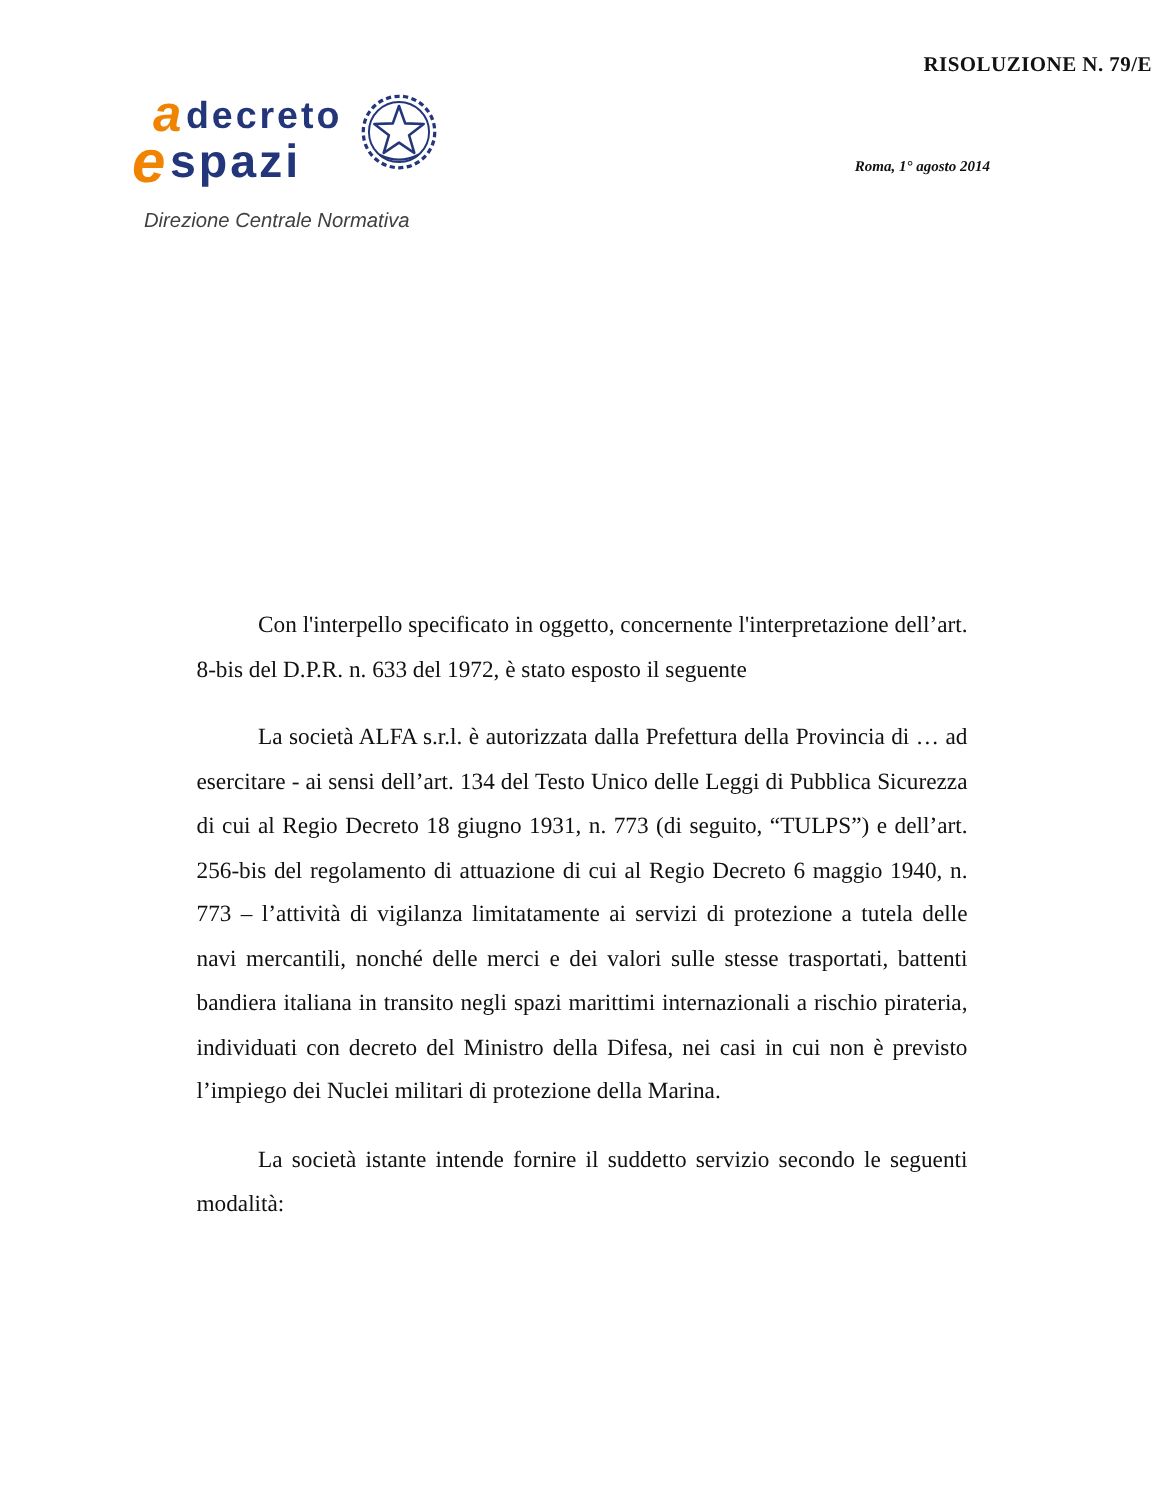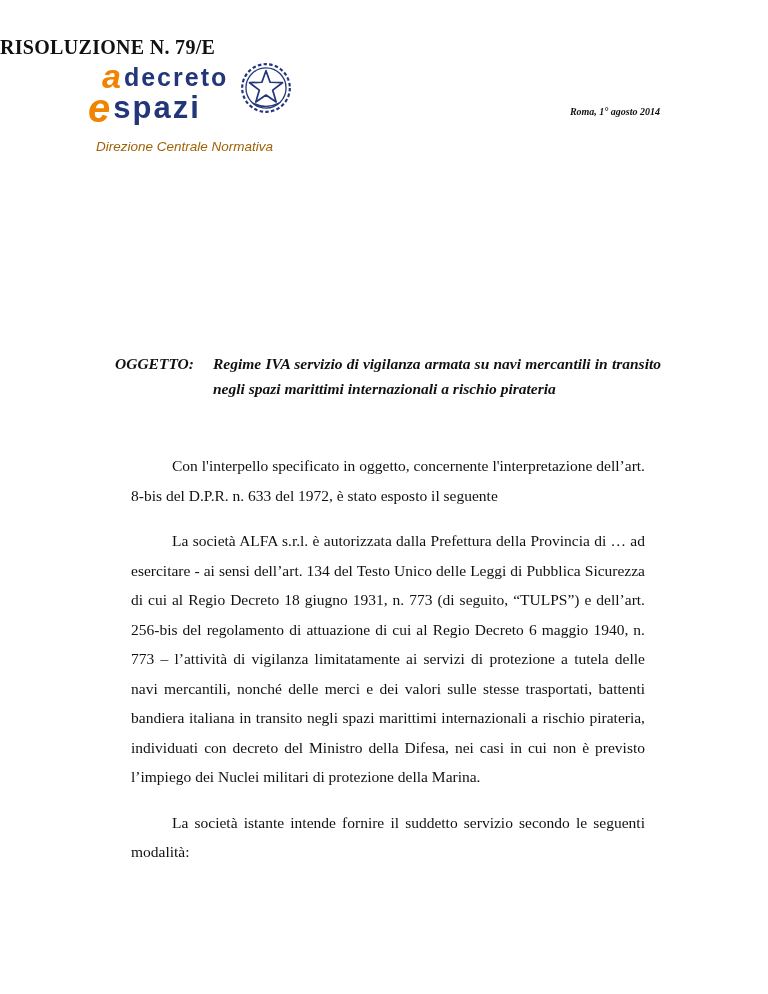--- a/index.html
+++ b/index.html
@@ -8,23 +8,23 @@
     width: 768px;
     height: 994px;
     background: #ffffff;
     font-family: "Liberation Serif", serif;
     color: #111111;
     overflow: hidden;
   }
   .doc-title {
     position: absolute;
     top: 36px; left: 0; right: 0;
-    text-align: left;
+    text-align: right;
     font-weight: bold;
-    font-size: 20px;
+    font-size: 14px;
     letter-spacing: 0.3px;
   }
   
   .logo-block {
     position: absolute;
     top: 64px; left: 88px;
     display: flex;
     align-items: flex-start;
   }
   .logo-words {
@@ -49,21 +49,21 @@
   .emblem {
     margin-left: 12px;
     margin-top: -2px;
   }
   .department {
     position: absolute;
     top: 139px; left: 96px;
     font-family: "Liberation Sans", sans-serif;
     font-style: italic;
     font-size: 13.5px;
-    color: #a16207;
+    color: #404040;
   }
   .date-line {
     position: absolute;
     top: 106px; right: 108px;
     font-weight: bold;
     font-style: italic;
     font-size: 10px;
   }
   
   .content {
@@ -124,24 +124,20 @@
       </svg>
     </span>
   </div>
 
   <div class="department">Direzione Centrale Normativa</div>
 
   <div class="date-line">Roma, 1° agosto 2014</div>
 
   <div class="content">
 
-    <div class="subject-row">
-      <span class="subject-label">OGGETTO:</span>
-      <span class="subject-text">Regime IVA servizio di vigilanza armata su navi mercantili in transito negli spazi marittimi internazionali a rischio pirateria</span>
-    </div>
 
     <p class="para para-intro">Con l'interpello specificato in oggetto, concernente l'interpretazione dell’art. 8-bis del D.P.R. n. 633 del 1972, è stato esposto il seguente</p>
 
 
     <p class="para para-body1">La società ALFA s.r.l. è autorizzata dalla Prefettura della Provincia di … ad esercitare - ai sensi dell’art. 134 del Testo Unico delle Leggi di Pubblica Sicurezza di cui al Regio Decreto 18 giugno 1931, n. 773 (di seguito, “TULPS”) e dell’art. 256-bis del regolamento di attuazione di cui al Regio Decreto 6 maggio 1940, n. 773 – l’attività di vigilanza limitatamente ai servizi di protezione a tutela delle navi mercantili, nonché delle merci e dei valori sulle stesse trasportati, battenti bandiera italiana in transito negli spazi marittimi internazionali a rischio pirateria, individuati con decreto del Ministro della Difesa, nei casi in cui non è previsto l’impiego dei Nuclei militari di protezione della Marina.</p>
 
     <p class="para para-body2">La società istante intende fornire il suddetto servizio secondo le seguenti modalità:</p>
 
   </div>
 

